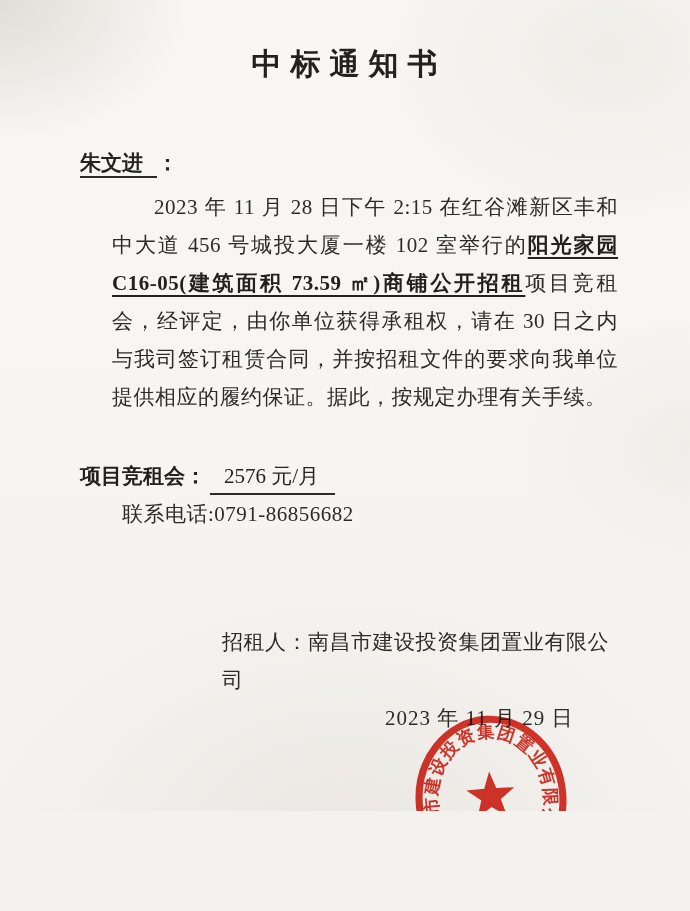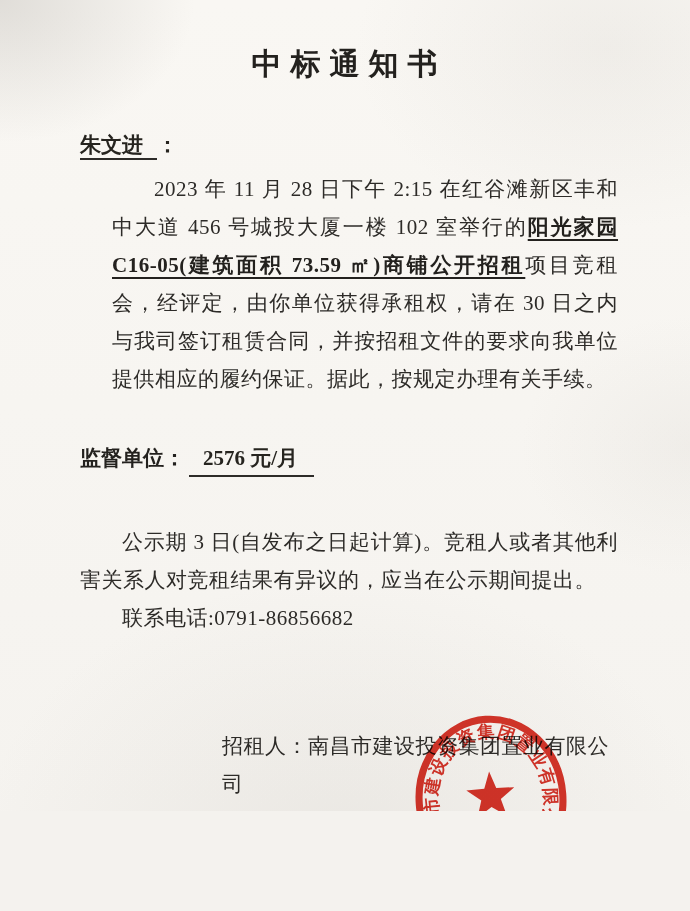--- a/index.html
+++ b/index.html
@@ -26,21 +26,21 @@
     margin-top: 42px;
     text-align: center;
     font-size: 30px;
     line-height: 44px;
     font-weight: 700;
     letter-spacing: 9px;
     color: #23211e;
   }
 
   .greeting {
-    margin-top: 44px;
+    margin-top: 62px;
     font-size: 21px;
     line-height: 30px;
     font-weight: 700;
     color: #26241f;
   }
   .greeting .name {
     border-bottom: 2px solid #2d2b28;
     padding-right: 14px;
     padding-bottom: 1px;
   }
@@ -63,21 +63,21 @@
   }
 
   .result-line {
     margin-top: 44px;
     font-size: 21px;
     line-height: 32px;
   }
   .result-line .label { font-weight: 700; color: #23211e; }
   .result-line .value {
     display: inline-block;
-    font-weight: 700;
+    font-weight: 400;
     color: #26241f;
     border-bottom: 2px solid #2d2b28;
     padding: 0 16px 1px 14px;
     margin-left: 4px;
     text-align: right;
   }
 
   .notice-para {
     margin-top: 46px;
     font-size: 21px;
@@ -137,23 +137,22 @@
 <body>
 
 <div class="page">
 
   <div class="doc-title">中标通知书</div>
 
   <div class="greeting"><span class="name">朱文进</span><span>：</span></div>
 
   <div class="body-para"><span>2023 年 11 月 28 日下午 2:15 在红谷滩新区丰和中大道 456 号城投大厦一楼 102 室举行的</span><span class="hl">阳光家园 C16-05(建筑面积 73.59 ㎡)商铺公开招租</span><span>项目竞租会，经评定，由你单位获得承租权，请在 30 日之内与我司签订租赁合同，并按招租文件的要求向我单位提供相应的履约保证。据此，按规定办理有关手续。</span></div>
 
-  <div class="result-line"><span class="label">监督单位：</span><span class="value">2576 元/月</span></div>
+  <div class="result-line"><span class="label">项目竞租会：</span><span class="value">2576 元/月</span></div>
 
-  <div class="notice-para">公示期 3 日(自发布之日起计算)。竞租人或者其他利害关系人对竞租结果有异议的，应当在公示期间提出。</div>
 
 
   <div class="info-line">联系电话:0791-86856682</div>
 
   <div class="sign-line"><span>招租人：</span><span>南昌市建设投资集团置业有限公司</span></div>
 
   <div class="date-line">2023 年 11 月 29 日</div>
 
   <div class="seal">
     <svg viewBox="0 0 200 220" xmlns="http://www.w3.org/2000/svg">

